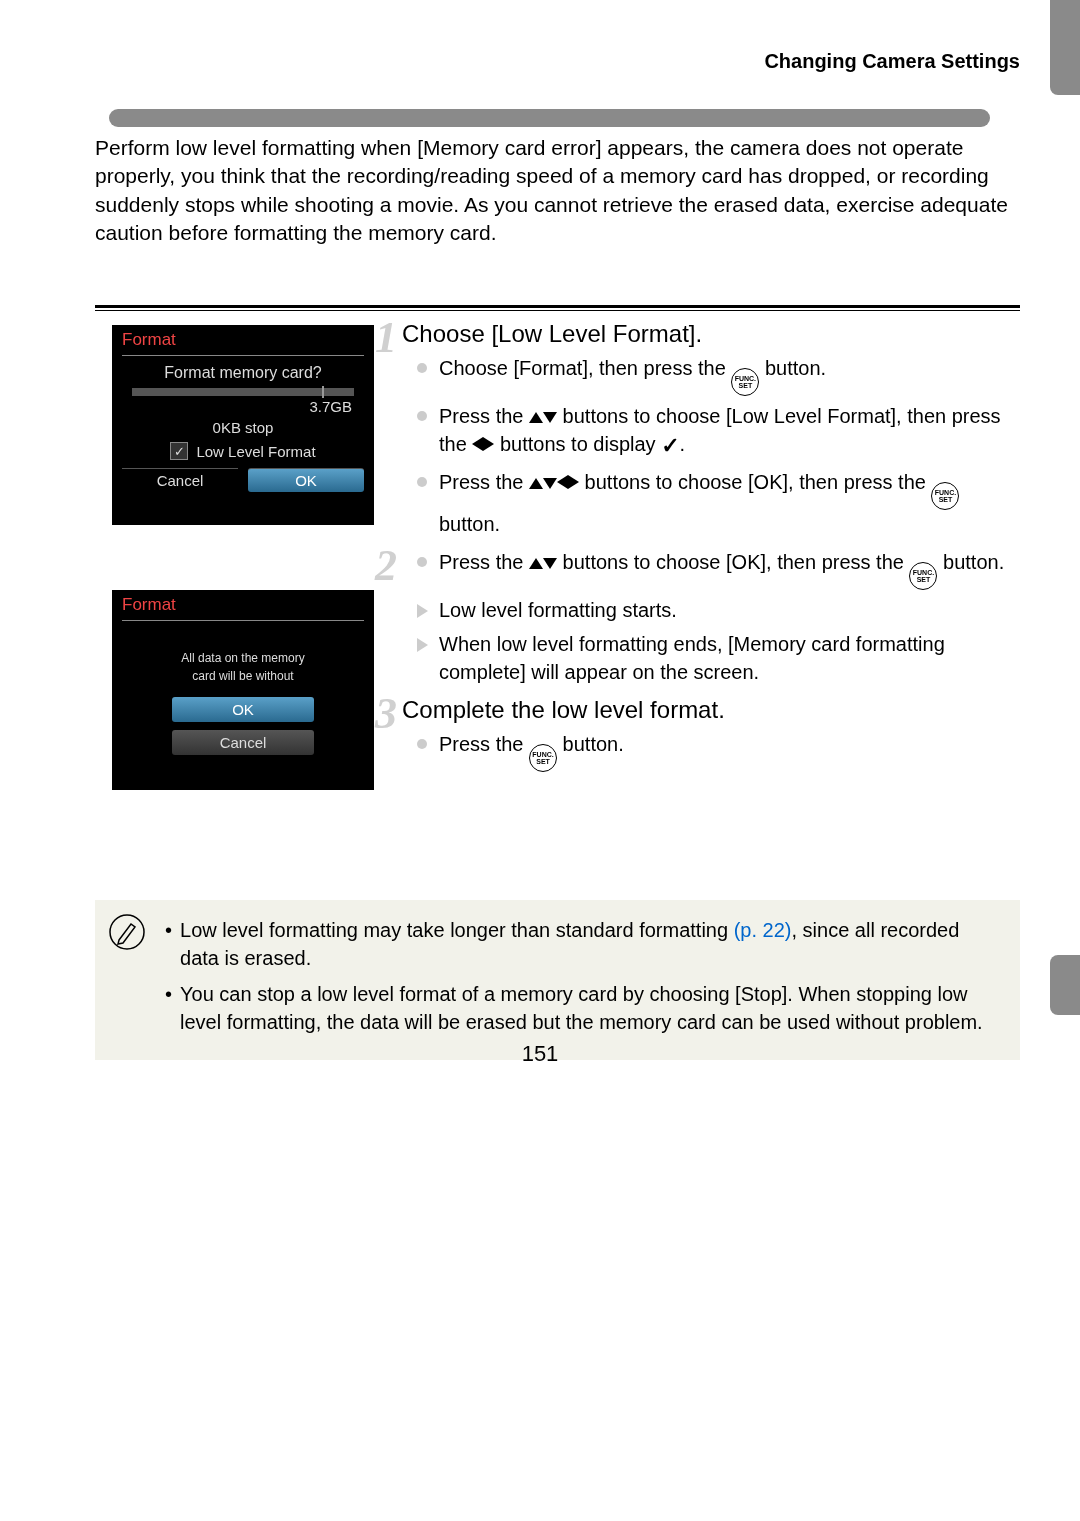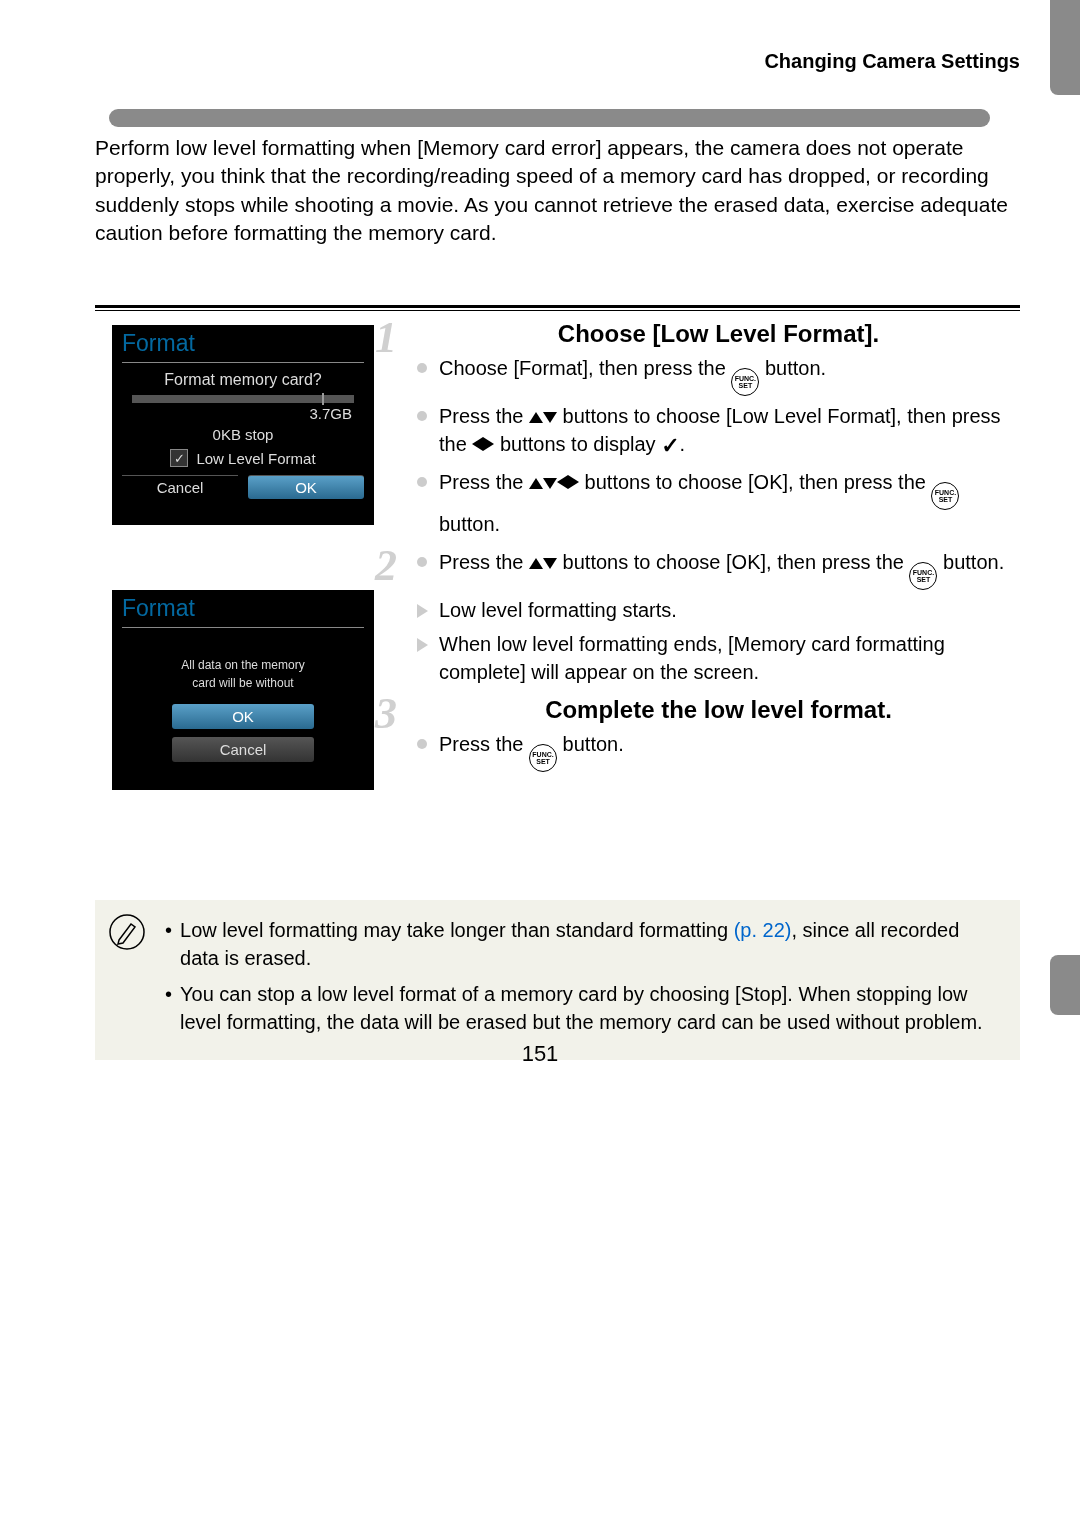--- a/index.html
+++ b/index.html
@@ -88,22 +88,22 @@
     left: 112px;
     width: 262px;
     height: 200px;
     background: #000;
     color: #ddd;
     font-size: 16px;
     font-family: Arial, sans-serif;
   }
   .cam-title {
     padding: 5px 10px 3px 10px;
-    font-size: 23px;
-    color: #0369a1;
+    font-size: 17px;
+    color: #ef4444;
   }
   .cam-hr {
     border: none;
     border-top: 1px solid #888;
     margin: 2px 10px;
   }
   .cam-q {
     text-align: center;
     margin-top: 8px;
     font-size: 16px;
@@ -223,25 +223,24 @@
     position: absolute;
     left: -20px;
     top: -8px;
     font-size: 44px;
     font-style: italic;
     font-weight: bold;
     color: #d0d0d0;
     font-family: Georgia, 'Times New Roman', serif;
   }
   .step-title {
-    font-weight: bold;
+    font-weight: normal;
     font-size: 24px;
-    margin-left: 22px;
+    margin-left: 7px;
     margin-bottom: 6px;
-    text-align: center;
   }
   .step-body {
     margin-left: 22px;
   }
   .step-line {
     display: flex;
     align-items: flex-start;
     margin-bottom: 6px;
     font-size: 20px;
     line-height: 1.4;

